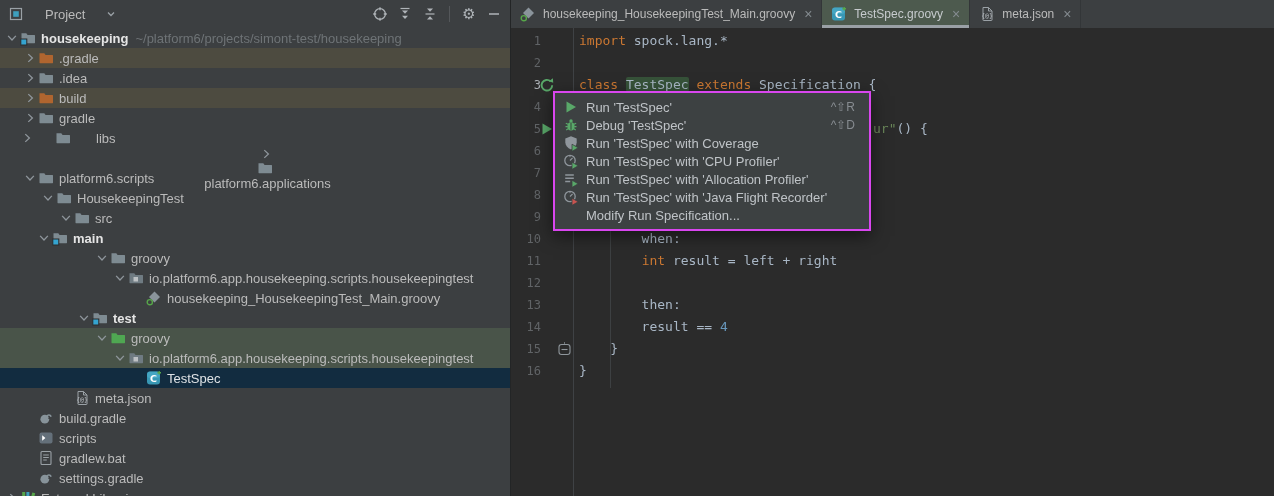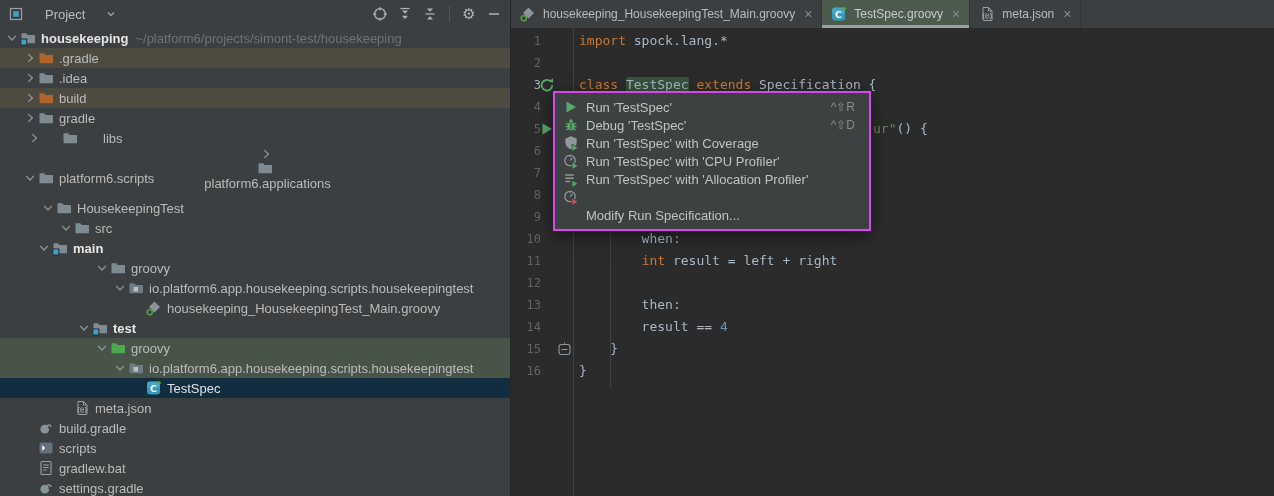--- a/index.html
+++ b/index.html
@@ -173,21 +173,21 @@
               <path d="M5 2.5l4.8 4.5L5 11.5" stroke="#8f969c" fill="none" stroke-width="1.5"></path>
             </svg>
           </span>
           <span class="ticon">
             <svg width="16" height="16" viewBox="0 0 16 16">
               <path d="M1.5 3.2h4.8l1.3 1.7h6.9c.3 0 .5.2.5.5v7.4c0 .3-.2.5-.5.5H2c-.3 0-.5-.2-.5-.5z" fill="#7e8b92"></path>
             </svg>
           </span>
           <span class="tlabel">gradle</span>
         </div>
-        <div class="tree-row" style="padding-left: 26px; gap: 20px;">
+        <div class="tree-row" style="padding-left: 19px; gap: 20px;">
           <span class="chev">
             <svg width="12" height="12" viewBox="0 0 14 14">
               <path d="M5 2.5l4.8 4.5L5 11.5" stroke="#8f969c" fill="none" stroke-width="1.5"></path>
             </svg>
           </span>
           <span class="ticon">
             <svg width="16" height="16" viewBox="0 0 16 16">
               <path d="M1.5 3.2h4.8l1.3 1.7h6.9c.3 0 .5.2.5.5v7.4c0 .3-.2.5-.5.5H2c-.3 0-.5-.2-.5-.5z" fill="#7e8b92"></path>
             </svg>
           </span>
@@ -212,21 +212,21 @@
               <path d="M2.5 4.5L7 9.3l4.5-4.8" stroke="#8f969c" fill="none" stroke-width="1.5"></path>
             </svg>
           </span>
           <span class="ticon">
             <svg width="16" height="16" viewBox="0 0 16 16">
               <path d="M1.5 3.2h4.8l1.3 1.7h6.9c.3 0 .5.2.5.5v7.4c0 .3-.2.5-.5.5H2c-.3 0-.5-.2-.5-.5z" fill="#7e8b92"></path>
             </svg>
           </span>
           <span class="tlabel">platform6.scripts</span>
         </div>
-        <div class="tree-row" style="padding-left: 40px; margin-top: 10px;">
+        <div class="tree-row" style="padding-left: 40px;">
           <span class="chev">
             <svg width="12" height="12" viewBox="0 0 14 14">
               <path d="M2.5 4.5L7 9.3l4.5-4.8" stroke="#8f969c" fill="none" stroke-width="1.5"></path>
             </svg>
           </span>
           <span class="ticon">
             <svg width="16" height="16" viewBox="0 0 16 16">
               <path d="M1.5 3.2h4.8l1.3 1.7h6.9c.3 0 .5.2.5.5v7.4c0 .3-.2.5-.5.5H2c-.3 0-.5-.2-.5-.5z" fill="#7e8b92"></path>
             </svg>
           </span>
@@ -603,20 +603,21 @@
       </div>
       <div class="mi">
         <span class="micon">
           <svg width="16" height="16" viewBox="0 0 16 16">
             <circle cx="7" cy="7.5" r="5.2" fill="none" stroke="#8f969c" stroke-width="1.3"></circle>
             <path d="M7 7.5l2.6-2.6" stroke="#8f969c" stroke-width="1.2"></path>
             <path d="M7 2.8v1.4" stroke="#8f969c" stroke-width="1"></path>
             <path d="M9 9.2l6.2 3.6L9 16.4z" fill="#c75450" stroke="#3d4142" stroke-width="0.8"></path>
           </svg>
         </span>
+        <span class="mlabel">Run 'TestSpec' with 'Java Flight Recorder'</span>
       </div>
       <div class="mi">
         <span class="micon"></span>
         <span class="mlabel">Modify Run Specification...</span>
       </div>
     </div>
 
 </div>
 
 </body></html>

